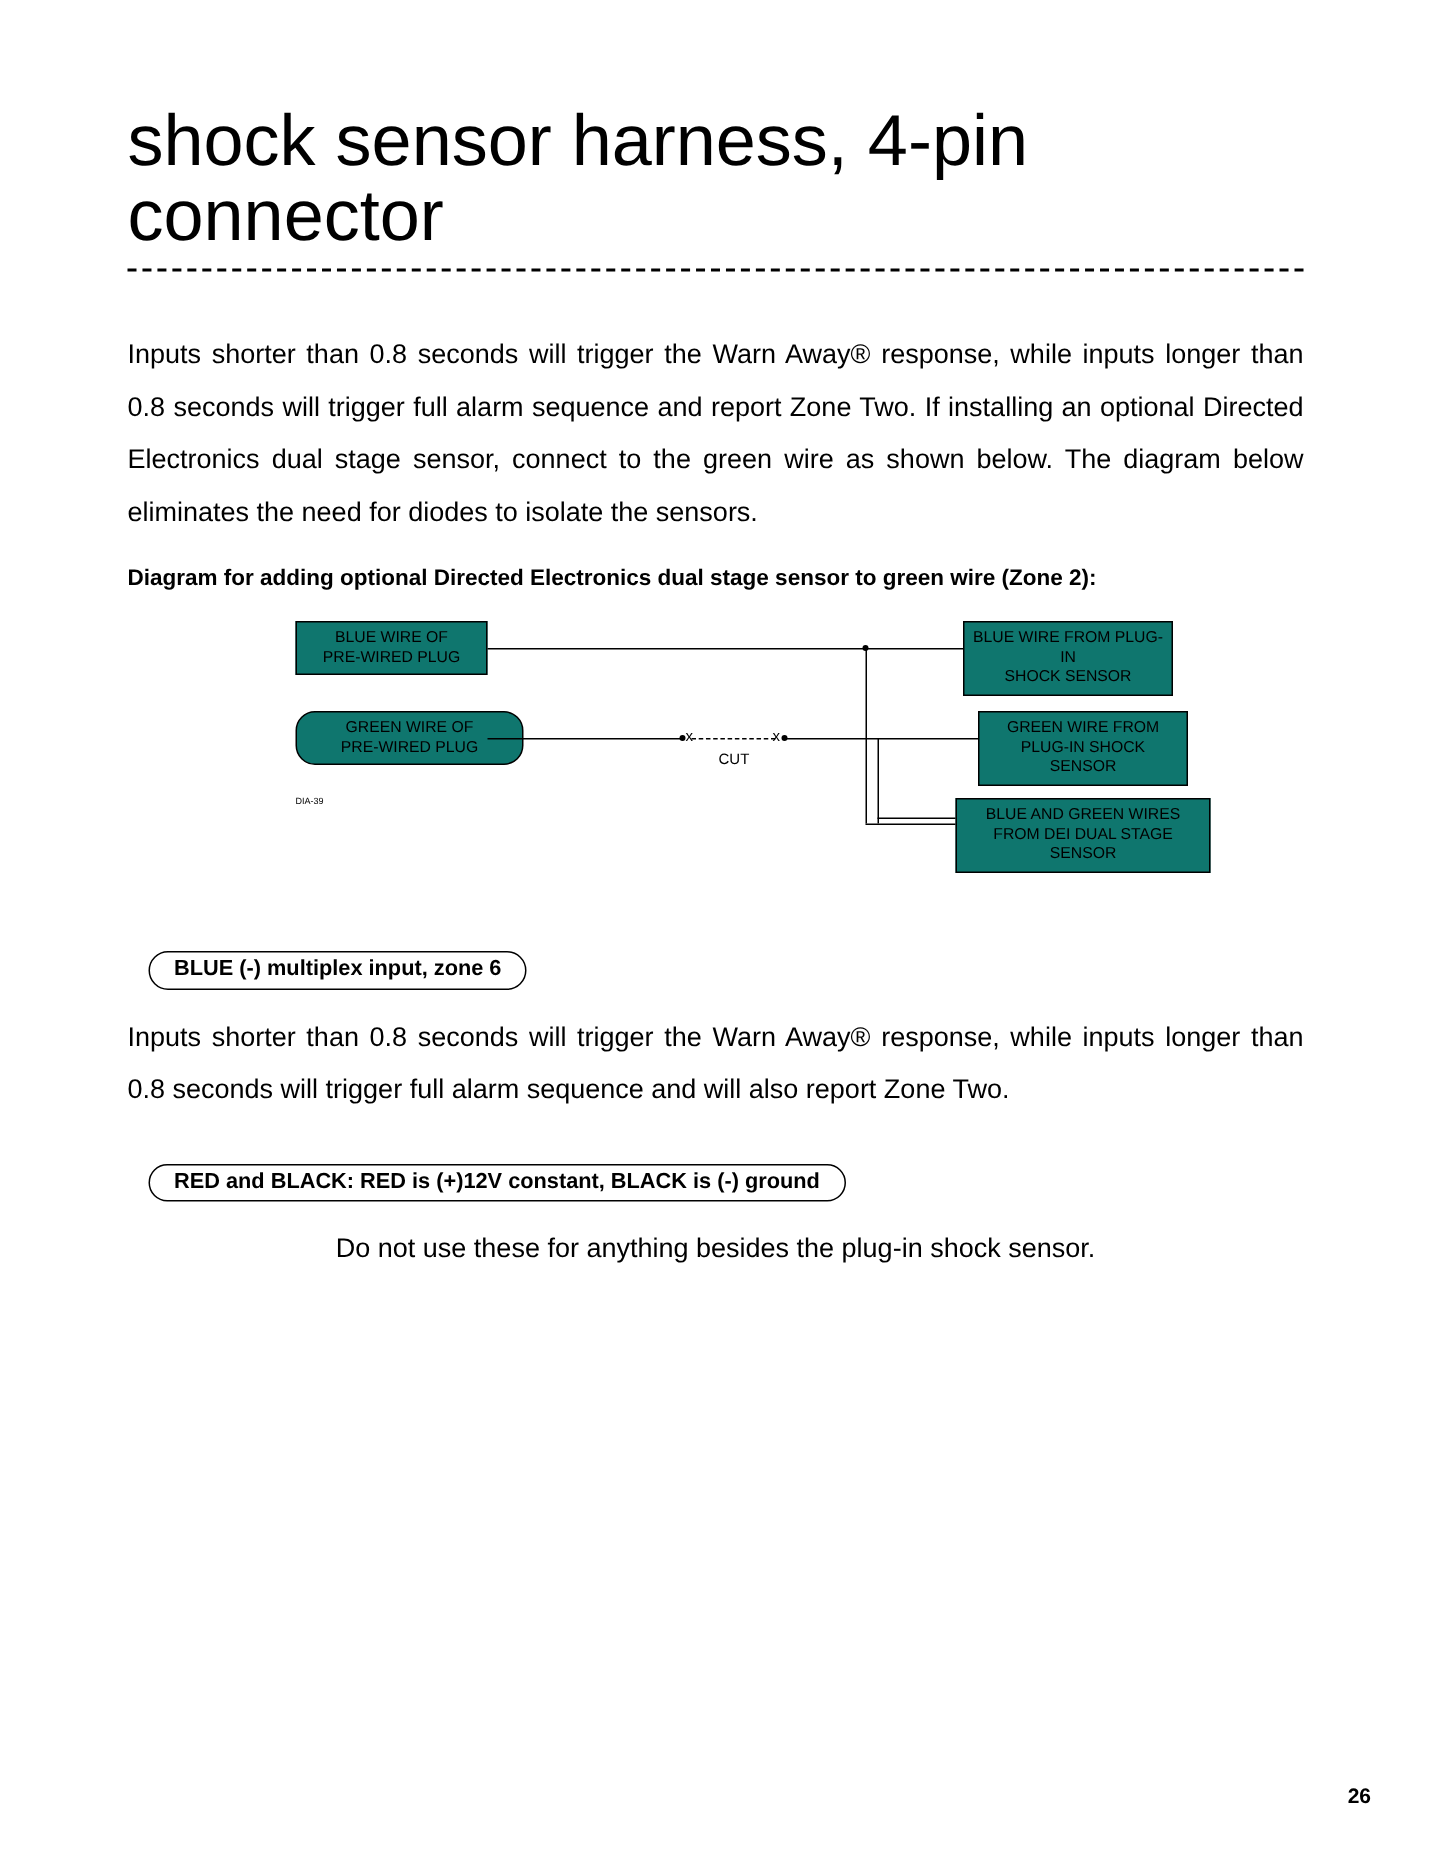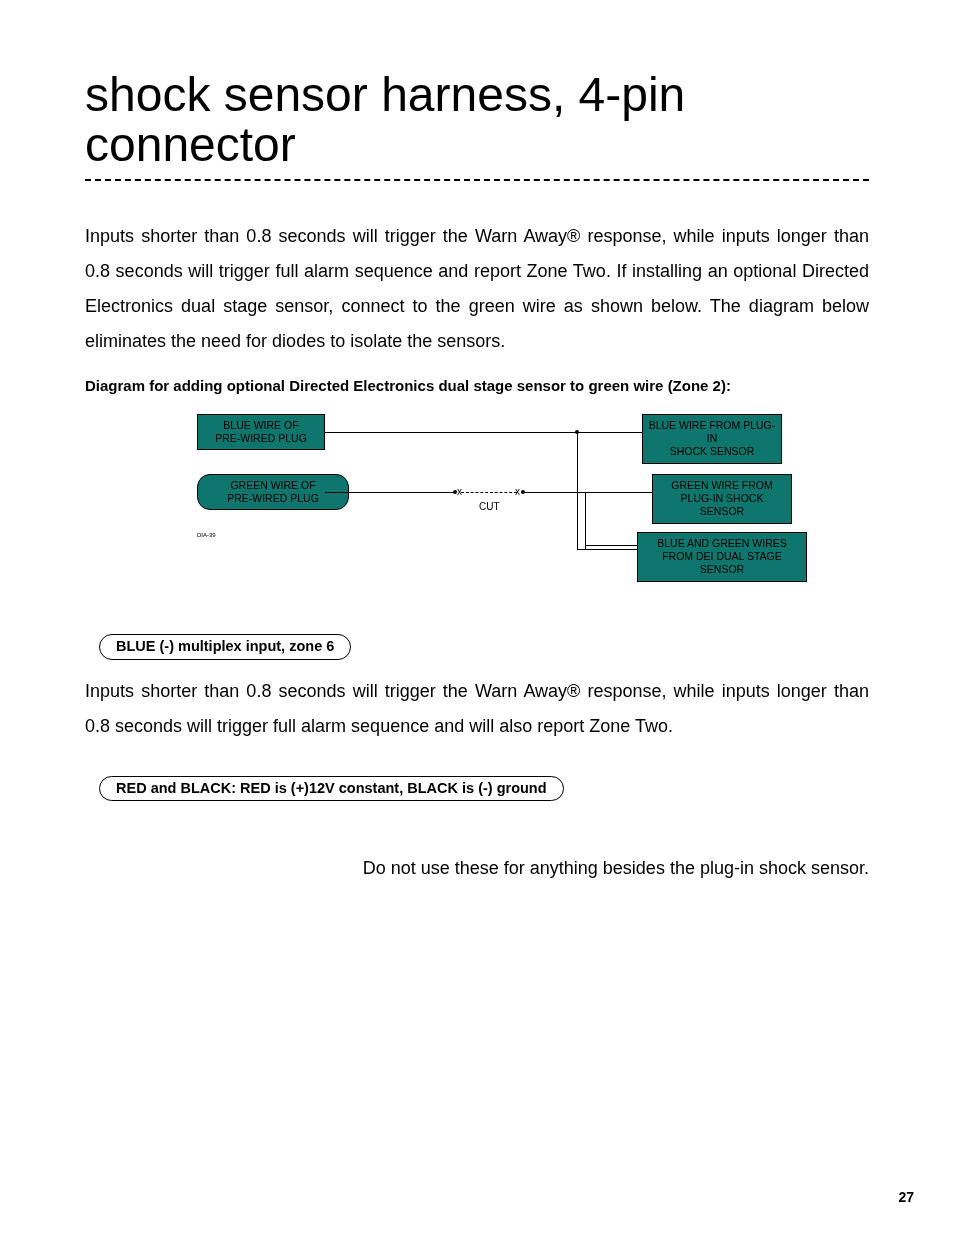--- a/index.html
+++ b/index.html
@@ -163,16 +163,16 @@
     <div class="dlabel" style="left:352px; top:75px;margin-top:12px;">CUT</div>
     <div class="dtag" style="left:70px;  top:118px;">DIA-39</div>
   </div>
 
   
   <div class="pill">BLUE (-) multiplex input, zone 6</div>
   <p class="body" style="margin-bottom:32px;">Inputs shorter than 0.8 seconds will trigger the Warn Away® response, while inputs longer than 0.8 seconds will trigger full alarm sequence and will also report Zone Two.</p>
 
   
   <div class="pill">RED and BLACK: RED is (+)12V constant, BLACK is (-) ground</div>
-  <p class="body" style="text-align:right;margin-top:36px;">Do not use these for anything besides the plug-in shock sensor.</p>
+  <p class="body" style="text-align:center;">Do not use these for anything besides the plug-in shock sensor.</p>
 
-  <div class="page-num">27</div>
+  <div class="page-num">26</div>
 </div>
 
 </body></html>

